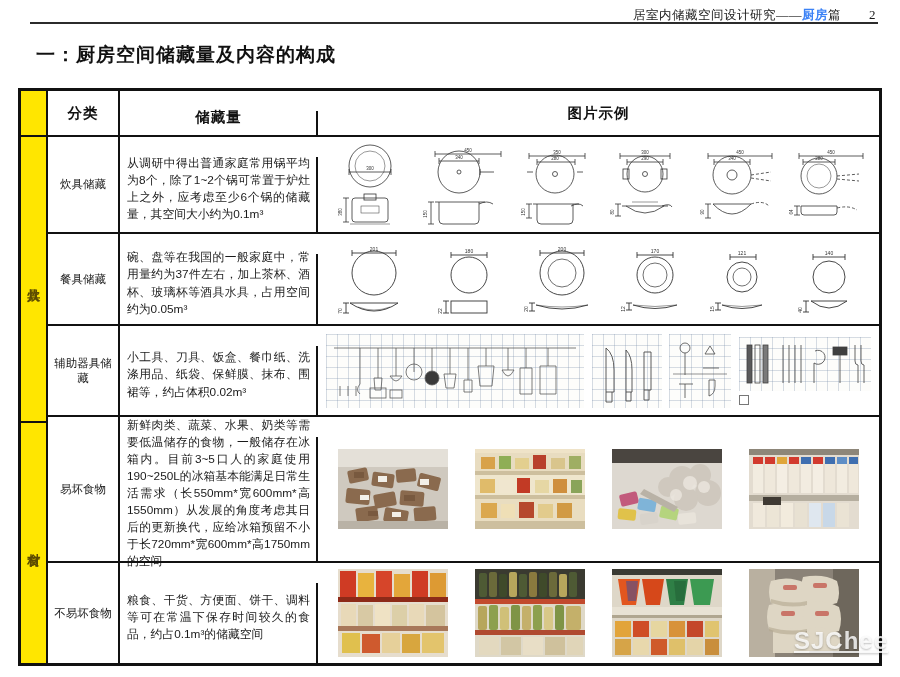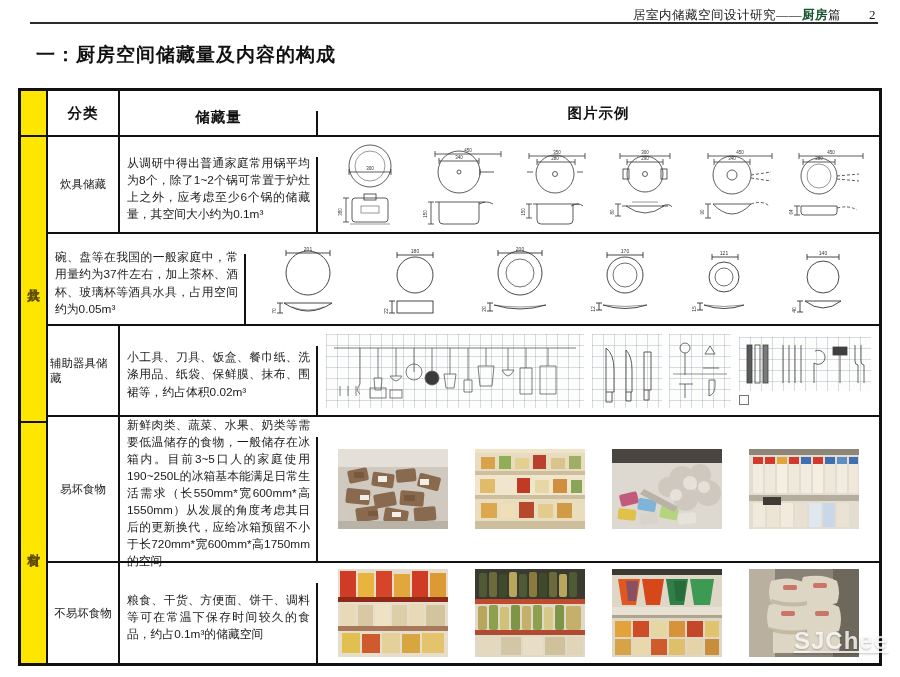--- a/index.html
+++ b/index.html
@@ -25,21 +25,21 @@
     height: 22px;
     display: flex;
     justify-content: flex-end;
     align-items: center;
     padding-right: 24px;
     box-sizing: border-box;
     font-size: 12.5px;
     letter-spacing: .5px;
   }
   .page-header .hdr-text { white-space: nowrap; }
-  .page-header .hdr-accent { color: #14532d; font-weight: bold; }
+  .page-header .hdr-accent { color: #3b82f6; font-weight: bold; }
   .page-header .hdr-page {
     margin-left: 28px;
     font-size: 13px;
   }
   .header-rule {
     position: absolute;
     top: 22px;
     left: 30px;
     width: 848px;
     height: 2px;
@@ -152,20 +152,21 @@
 
   .th {
     font-size: 14.5px;
     font-weight: bold;
     letter-spacing: 1px;
     color: #111;
   }
   .cat-label {
     font-size: 11.5px;
     line-height: 1.25;
+    text-align: center;
     color: #1a1a1a;
     letter-spacing: 0;
   }
   .amt-text {
     font-size: 11.8px;
     line-height: 1.45;
     color: #1a1a1a;
     text-align: justify;
     letter-spacing: 0;
     font-family: Liberation Sans, sans-serif;
@@ -392,20 +393,23 @@
             <text x="48" y="12" font-size="4.5" fill="#333" text-anchor="middle" font-family="Liberation Sans, sans-serif">450</text>
             <text x="36" y="18" font-size="4.5" fill="#333" text-anchor="middle" font-family="Liberation Sans, sans-serif">280</text>
             <text x="10" y="70" font-size="4.5" fill="#333" text-anchor="middle" transform="rotate(-90 10 70)" font-family="Liberation Sans, sans-serif">64</text>
           </svg>
 
         </div>
       </div>
     </div>
 
     <div class="row r2">
+      <div class="c-cat">
+        <span class="cat-label">餐具储藏</span>
+      </div>
       <div class="c-amt">
         <span class="amt-text">碗、盘等在我国的一般家庭中，常用量约为37件左右，加上茶杯、酒杯、玻璃杯等酒具水具，占用空间约为0.05m³</span>
       </div>
       <div class="c-pic">
         <div class="draw-row">
 
           <svg width="80" height="80" viewBox="0 0 80 80">
             <g fill="none" stroke="#333" stroke-width="0.9">
               <circle cx="40" cy="34" r="22"></circle>
               <line x1="18" y1="14" x2="62" y2="14"></line>

